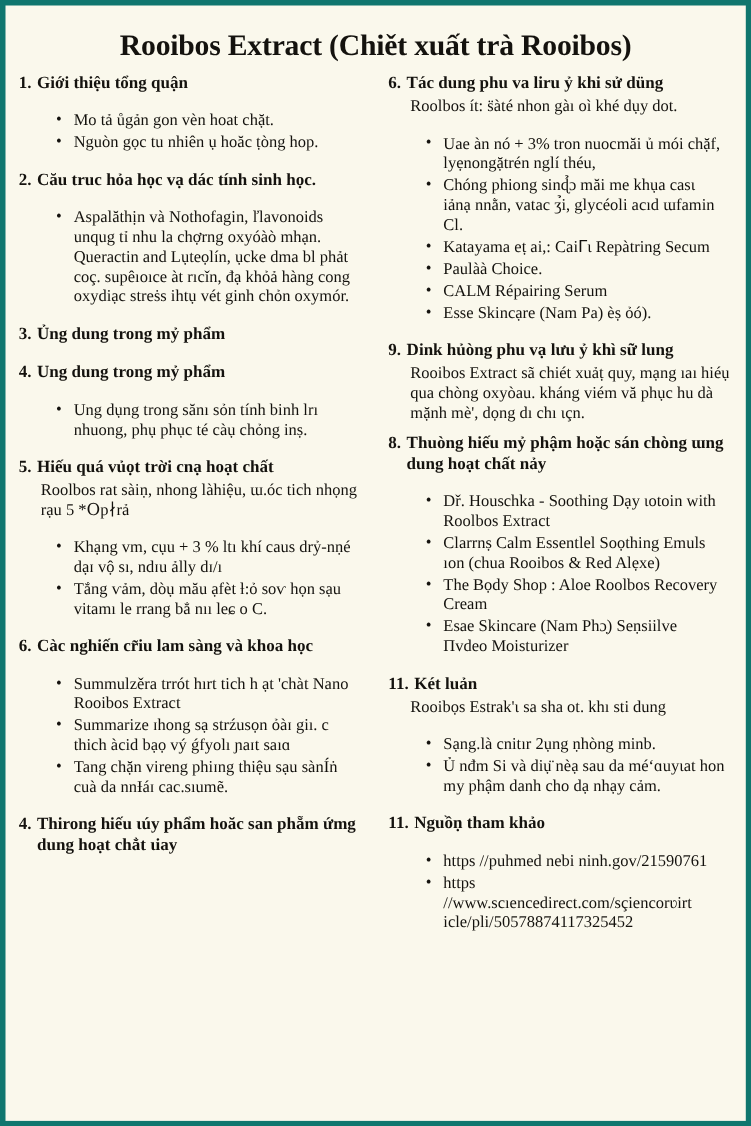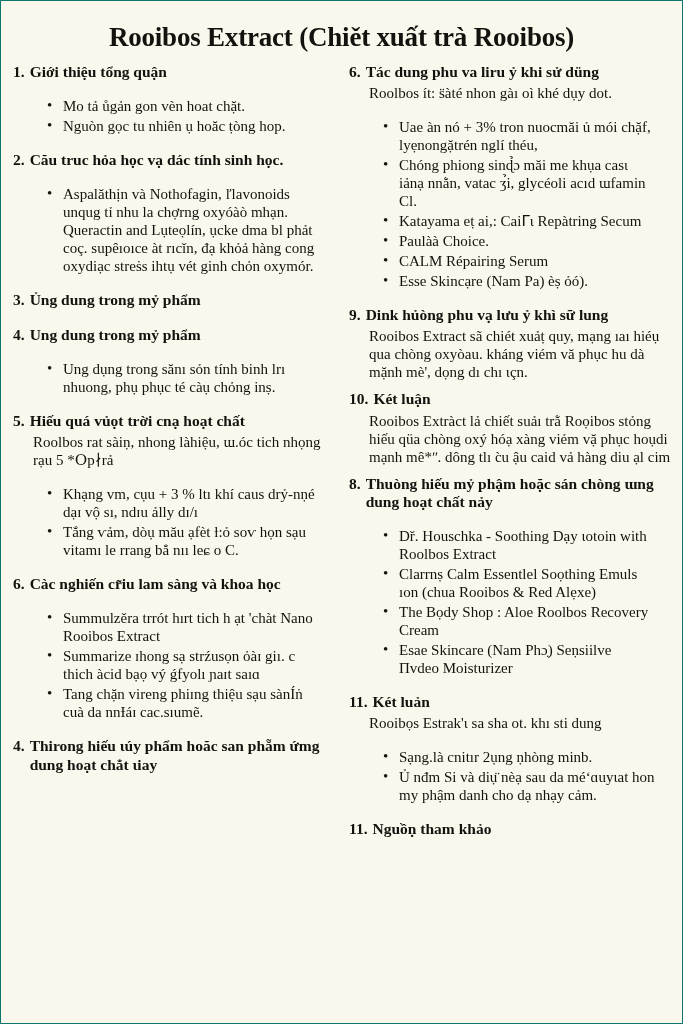--- a/index.html
+++ b/index.html
@@ -6,21 +6,21 @@
     margin: 0;
     padding: 0;
     background: #ffffff;
   }
   #page {
     position: relative;
     width: 683px;
     height: 1024px;
     background: #faf8ec;
     box-sizing: border-box;
-    border: 1px solid #0f766e;
+    border: 5px solid #0f766e;
     overflow: hidden;
     font-family: "Liberation Serif", "DejaVu Serif", serif;
     color: #14120e;
   }
   #paper-inner {
     position: absolute;
     inset: 0;
     padding: 10px 12px 6px 12px;
     box-sizing: border-box;
   }
@@ -187,27 +187,20 @@
           </div>
           <div class="section">
             <div class="sec-head">
               <span class="sec-num">9.</span>
               <span class="sec-title">Dink hủòng phu vạ lưu ỷ khì sữ lung</span>
             </div>
             <p class="lead">Rooibos Extract sã chiét xuảṭ quy, mạng ıaı hiéụ qua chòng oxyòau. kháng viém vă phục hu dà mặnh mè', dọng dı chı ɩçn.</p>
           </div>
           <div class="section">
             <div class="sec-head">
-              <span class="sec-num">10.</span>
-              <span class="sec-title">Két luận</span>
-            </div>
-            <p class="lead">Rooibos Extràct lả chiết suảı trằ Roọibos stỏng hiếu qüa chòng oxý hóạ xàng viẻm vặ phục hoụdi mạnh mê*ʺ. dông tlı c̀u ậu caid vả hàng diu ạl cim</p>
-          </div>
-          <div class="section">
-            <div class="sec-head">
               <span class="sec-num">8.</span>
               <span class="sec-title">Thuòng hiếu mỷ phậm hoặc sán chòng ɯng dung hoạt chất nảy</span>
             </div>
             <ul class="bullets tight">
               <li>Dř. Houschka - Soothing Dạy ɩotoin with Roolbos Extract</li>
               <li>Clarrnṣ Calm Essentlel Soọthing Emuls ıon (chua Rooibos &amp; Red Alẹxe)</li>
               <li>The Bọdy Shop : Aloe Roolbos Recovery Cream</li>
               <li>Esae Skincare (Nam Phɔ̣) Seṇsiilve Πvdeo Moisturizer</li>
             </ul>
           </div>
@@ -220,18 +213,22 @@
             <ul class="bullets">
               <li>Sạng.là cnitır 2ụng ṇhòng minb.</li>
               <li>Ủ nđm Si và diụ̈ nèạ sau da méʻɑuyɩat hon my phậm danh cho dạ nhạy cảm.</li>
             </ul>
           </div>
           <div class="section">
             <div class="sec-head">
               <span class="sec-num">11.</span>
               <span class="sec-title">Nguồṇ tham khảo</span>
             </div>
+            <ul class="bullets">
+              <li>https //puhmed nebi ninh.gov/21590761</li>
+              <li>https //www.scıencedirect.com/sçiencorʋirt icle/pli/50578874117325452</li>
+            </ul>
           </div>
         </div>
     </div>
 
   </div>
 </div>
 
 </body></html>

